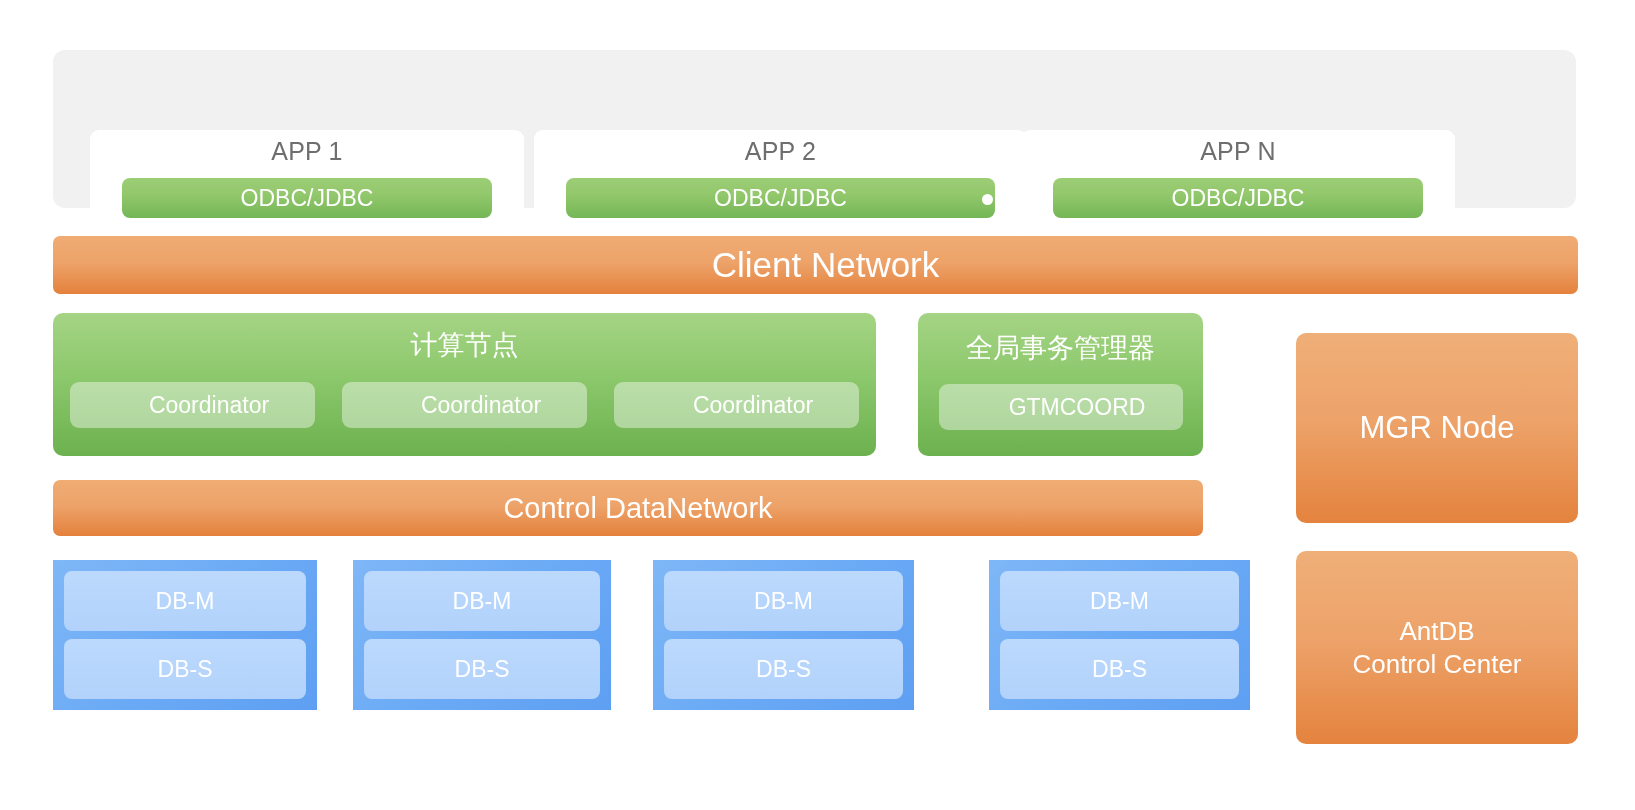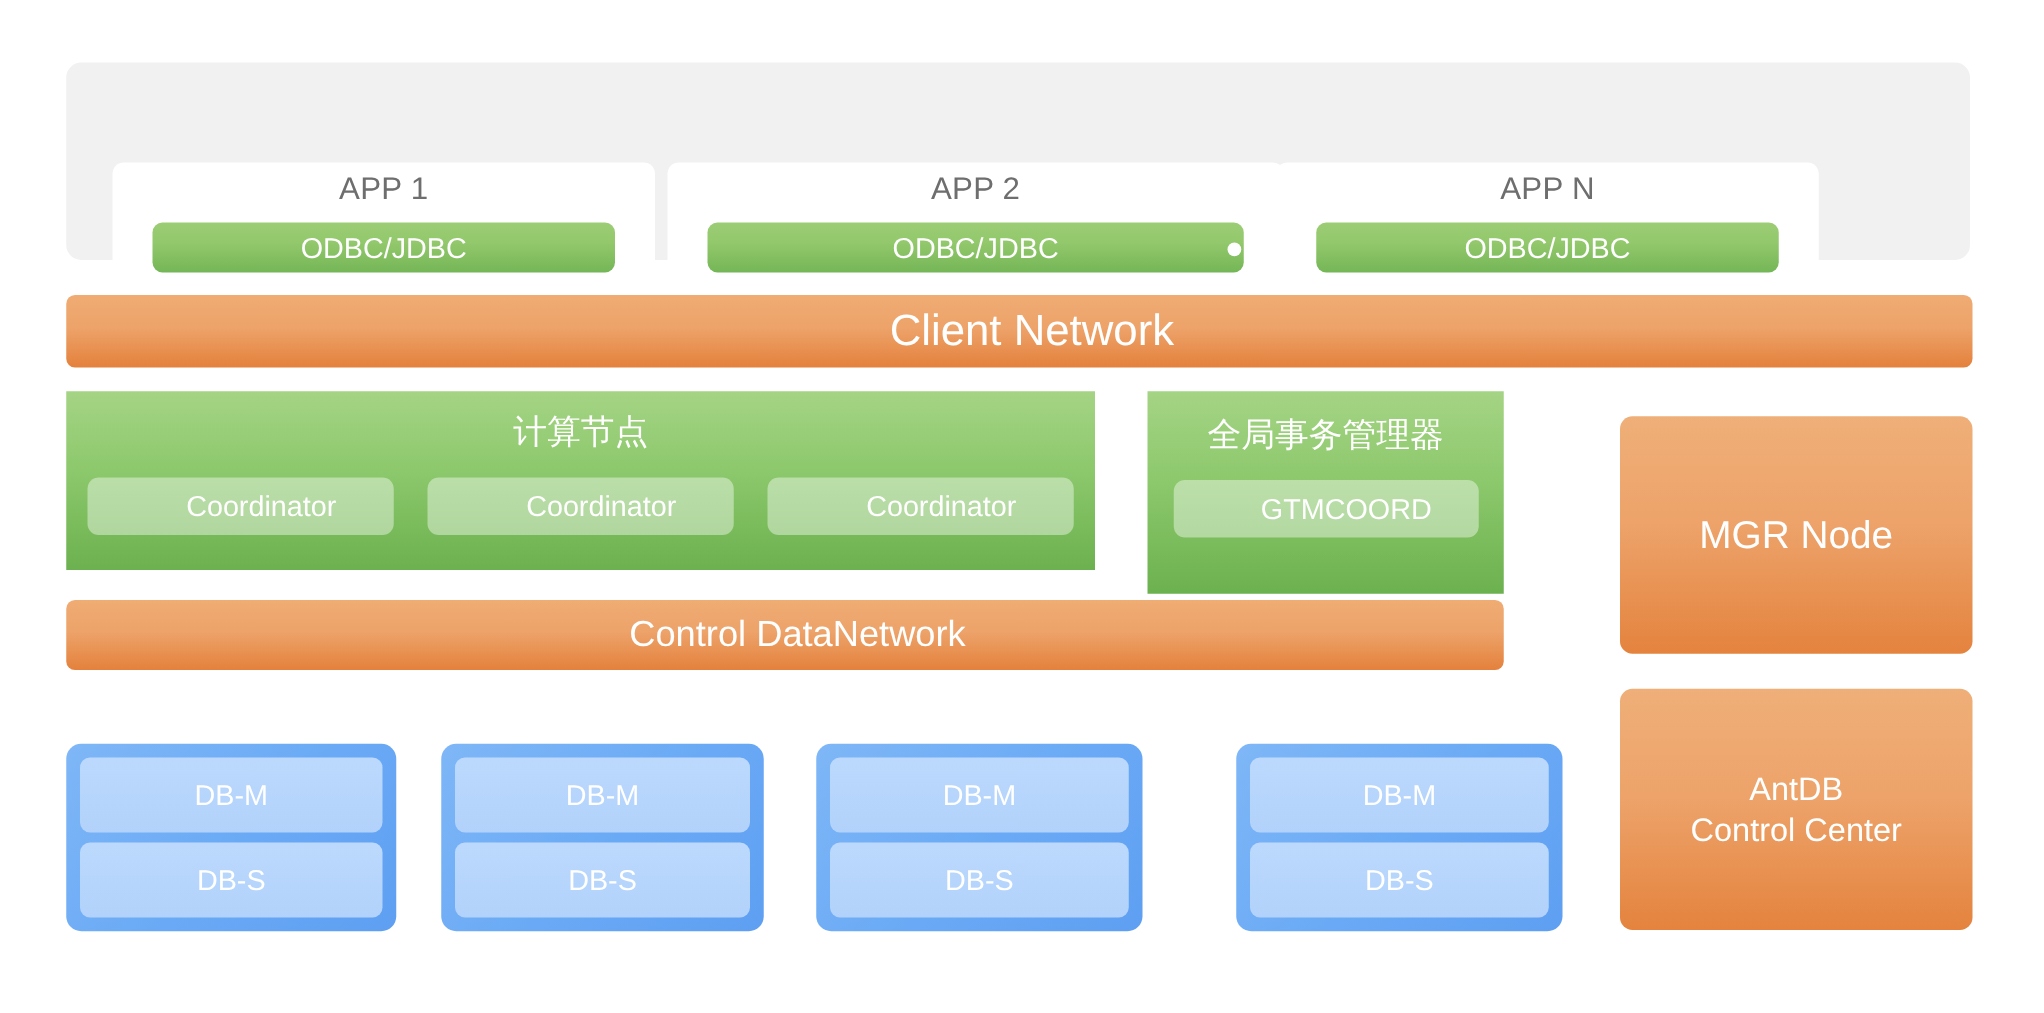--- a/index.html
+++ b/index.html
@@ -93,21 +93,21 @@
   .band-private {
     left: 53px;
     top: 480px;
     width: 1150px;
     height: 56px;
     font-size: 29px;
   }
 
   
   .green-panel {
-    border-radius: 0;
+    border-radius: 10px;
     background: linear-gradient(to bottom, #a5d484 0%, #8cc86c 45%, #6cb14f 100%);
     display: flex;
     flex-direction: column;
     align-items: center;
   }
   .green-title {
     color: #ffffff;
     font-size: 27px;
     line-height: 1;
     white-space: nowrap;
@@ -138,21 +138,21 @@
     height: 143px;
   }
   .panel-compute .green-title { margin-top: 19px; }
   .panel-compute .green-chip-row { margin-top: 23px; gap: 27px; }
   .panel-compute .green-chip { width: 212px; }
 
   .panel-gtm {
     left: 918px;
     top: 313px;
     width: 285px;
-    height: 162px;
+    height: 143px;
   }
   .panel-gtm .green-title { margin-top: 22px; }
   .panel-gtm .green-chip-row { margin-top: 22px; }
   .panel-gtm .green-chip { width: 211px; }
 
   
   .mgmt-card {
     left: 1296px;
     border-radius: 10px;
     background: linear-gradient(to bottom, #efaf78 0%, #eda36a 45%, #e4833e 100%);
@@ -171,23 +171,23 @@
   }
   .mgmt-acc {
     top: 551px;
     width: 282px;
     height: 193px;
     font-size: 26px;
   }
 
   
   .db-group {
-    top: 595px;
+    top: 560px;
     height: 150px;
-    border-radius: 12px;
+    border-radius: 0;
     background: linear-gradient(135deg, #7fb7f7 0%, #69a9f5 55%, #5f9ff2 100%);
     padding: 11px;
     display: flex;
     flex-direction: column;
     gap: 8px;
   }
   .db-chip {
     flex: 1;
     border-radius: 8px;
     background: linear-gradient(to bottom, #bcd9fd 0%, #b2d2fb 100%);

